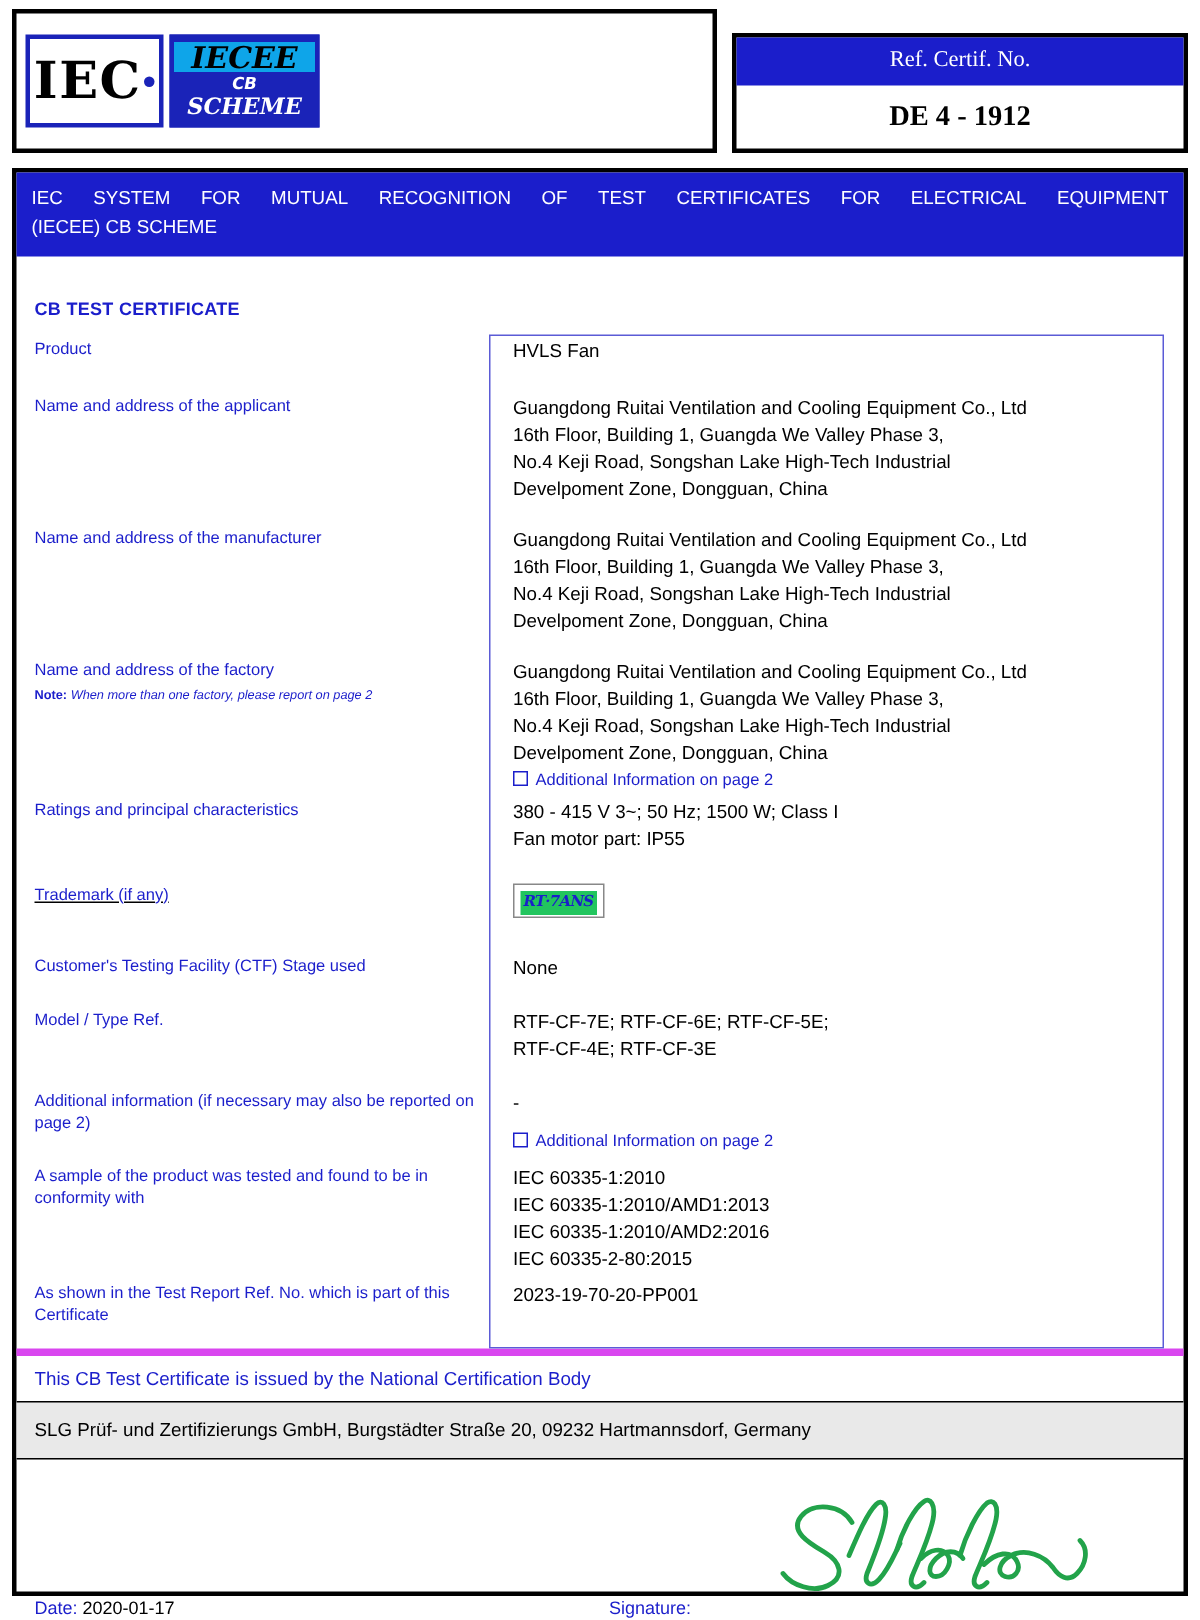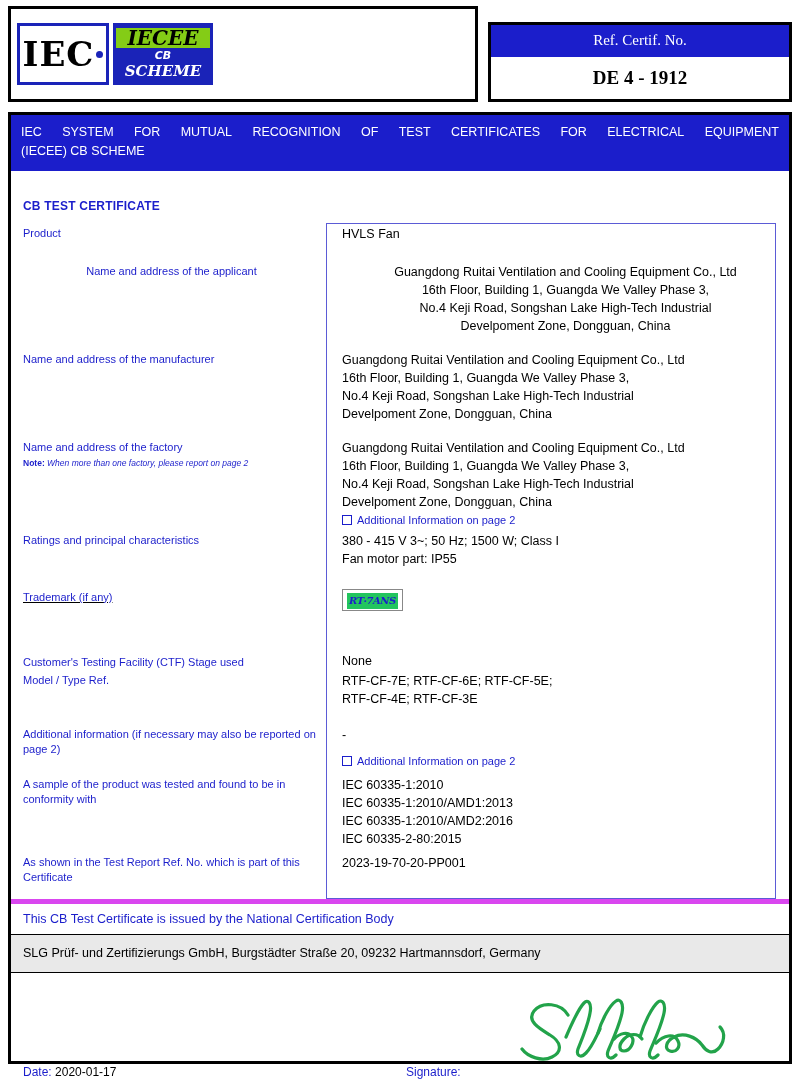--- a/index.html
+++ b/index.html
@@ -76,21 +76,21 @@
     height: 62px;
     box-sizing: border-box;
     color: #fff;
     display: flex;
     flex-direction: column;
     justify-content: center;
     align-items: center;
     padding: 2px 0;
   }
   .iecee-logo .l1 {
-    background: #84cc16;
+    background: #0ea5e9;
     color: #000;
     font-family: "DejaVu Serif", serif;
     font-style: italic;
     font-weight: bold;
     font-size: 20px;
     line-height: 1;
     width: 100%;
     text-align: center;
     letter-spacing: 0px;
   }
@@ -340,21 +340,21 @@
     <div class="cert-title">CB TEST CERTIFICATE</div>
 
     <div class="fields">
       <div class="value-panel" style="height:676px;"></div>
 
       <div class="row" style="height:38px;">
         <div class="label">Product</div>
         <div class="value">HVLS Fan</div>
       </div>
 
-      <div class="row" style="height:88px;text-align:center;">
+      <div class="row" style="height:88px;">
         <div class="label">Name and address of the applicant</div>
         <div class="value" style="white-space:pre-line;">Guangdong Ruitai Ventilation and Cooling Equipment Co., Ltd
 16th Floor, Building 1, Guangda We Valley Phase 3,
 No.4 Keji Road, Songshan Lake High-Tech Industrial
 Develpoment Zone, Dongguan, China</div>
       </div>
 
       <div class="row" style="height:88px;">
         <div class="label">Name and address of the manufacturer</div>
         <div class="value" style="white-space:pre-line;">Guangdong Ruitai Ventilation and Cooling Equipment Co., Ltd
@@ -383,21 +383,21 @@
 Fan motor part: IP55</div>
       </div>
 
       <div class="row" style="height:47px;text-decoration:underline;">
         <div class="label">Trademark (if any)</div>
         <div class="value">
           <span class="tm-box"><span class="trademark">RT·7ANS</span></span>
         </div>
       </div>
 
-      <div class="row" style="height:36px;align-items:flex-end;">
+      <div class="row" style="height:36px;">
         <div class="label">Customer's Testing Facility (CTF) Stage used</div>
         <div class="value">None</div>
       </div>
 
       <div class="row" style="height:54px;">
         <div class="label">Model / Type Ref.</div>
         <div class="value" style="white-space:pre-line;">RTF-CF-7E; RTF-CF-6E; RTF-CF-5E;
 RTF-CF-4E; RTF-CF-3E</div>
       </div>
 

